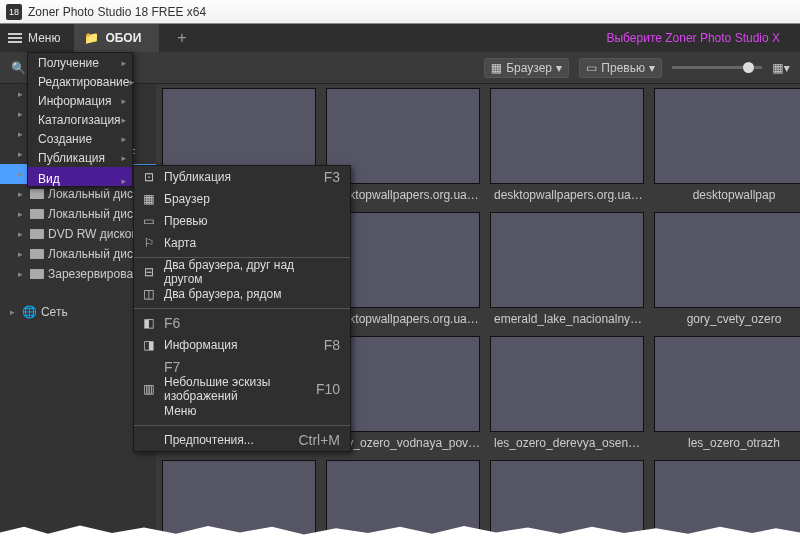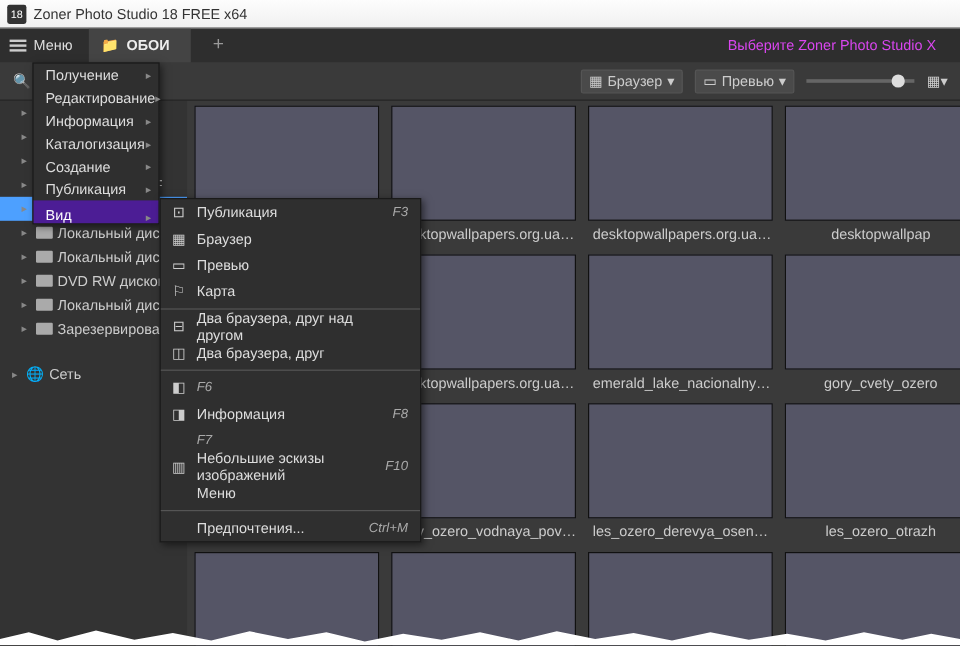--- a/index.html
+++ b/index.html
@@ -62,21 +62,21 @@
 
 .dropdown { position: absolute; top: 52px; left: 27px; width: 106px; background: #2f2f2f; border: 1px solid #1a1a1a; color: #ddd; box-shadow: 2px 2px 6px rgba(0,0,0,.5); z-index: 50; }
 .dropdown .mi { display: flex; align-items: center; justify-content: space-between; height: 19px; padding: 0 6px 0 10px; font-size: 11px; }
 .dropdown .mi .sub { color: #888; font-size: 9px; }
 .dropdown .mi.hl { background: #4c1d95; color: #fff; align-items: flex-end; }
 
 .submenu { position: absolute; top: 165px; left: 133px; width: 218px; background: #2f2f2f; border: 1px solid #1a1a1a; color: #ddd; box-shadow: 2px 2px 6px rgba(0,0,0,.5); z-index: 60; }
 .submenu .mi { display: flex; align-items: center; height: 22px; padding: 0 10px 0 8px; font-size: 11px; gap: 8px; }
 .submenu .mi .icon { width: 14px; text-align: center; color: #ccc; }
 .submenu .mi .lbl { flex: 1; }
-.submenu .mi .sc { color: #aaa; font-size: 11px; font-style: italic; }
+.submenu .mi .sc { color: #aaa; font-size: 14px; }
 .submenu .mi.dis { color: #666; }
 .submenu .sep { height: 1px; background: #555; margin: 3px 0; }
 
 
 .torn { position: absolute; left: 0; right: 0; bottom: 0; height: 14px; background: #fff; clip-path: polygon(0 60%, 3% 20%, 6% 70%, 10% 10%, 14% 65%, 18% 25%, 22% 70%, 26% 15%, 30% 60%, 34% 20%, 38% 75%, 42% 30%, 46% 65%, 50% 20%, 54% 70%, 58% 15%, 62% 60%, 66% 25%, 70% 70%, 74% 20%, 78% 65%, 82% 30%, 86% 70%, 90% 20%, 94% 65%, 97% 30%, 100% 60%, 100% 100%, 0 100%); z-index: 100; }
 </style>
 </head>
 <body>
 
 <div class="titlebar">
@@ -299,21 +299,21 @@
       <span class="sc"></span>
     </div>
     <div class="sep"></div>
     <div class="mi">
       <span class="icon">⊟</span>
       <span class="lbl">Два браузера, друг над другом</span>
       <span class="sc"></span>
     </div>
     <div class="mi">
       <span class="icon">◫</span>
-      <span class="lbl">Два браузера, друг</span>
+      <span class="lbl">Два браузера, рядом</span>
       <span class="sc"></span>
     </div>
     <div class="sep"></div>
     <div class="mi">
       <span class="icon">◧</span>
       <span class="sc">F6</span>
     </div>
     <div class="mi">
       <span class="icon">◨</span>
       <span class="lbl">Информация</span>

